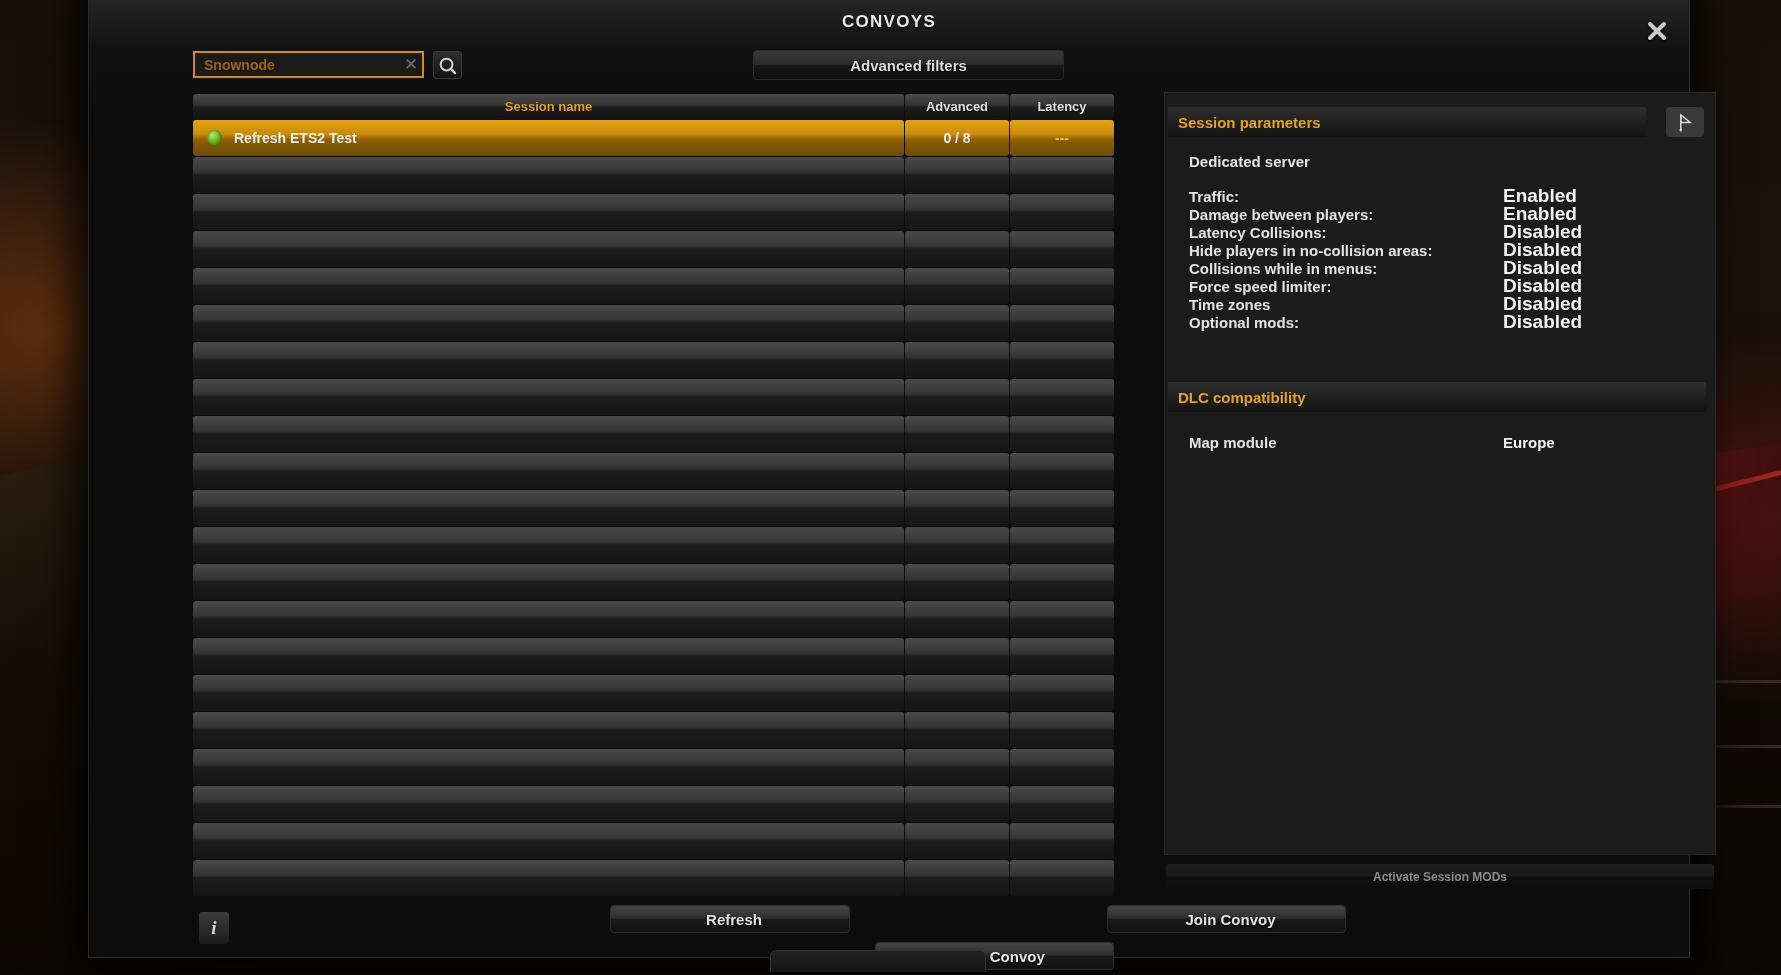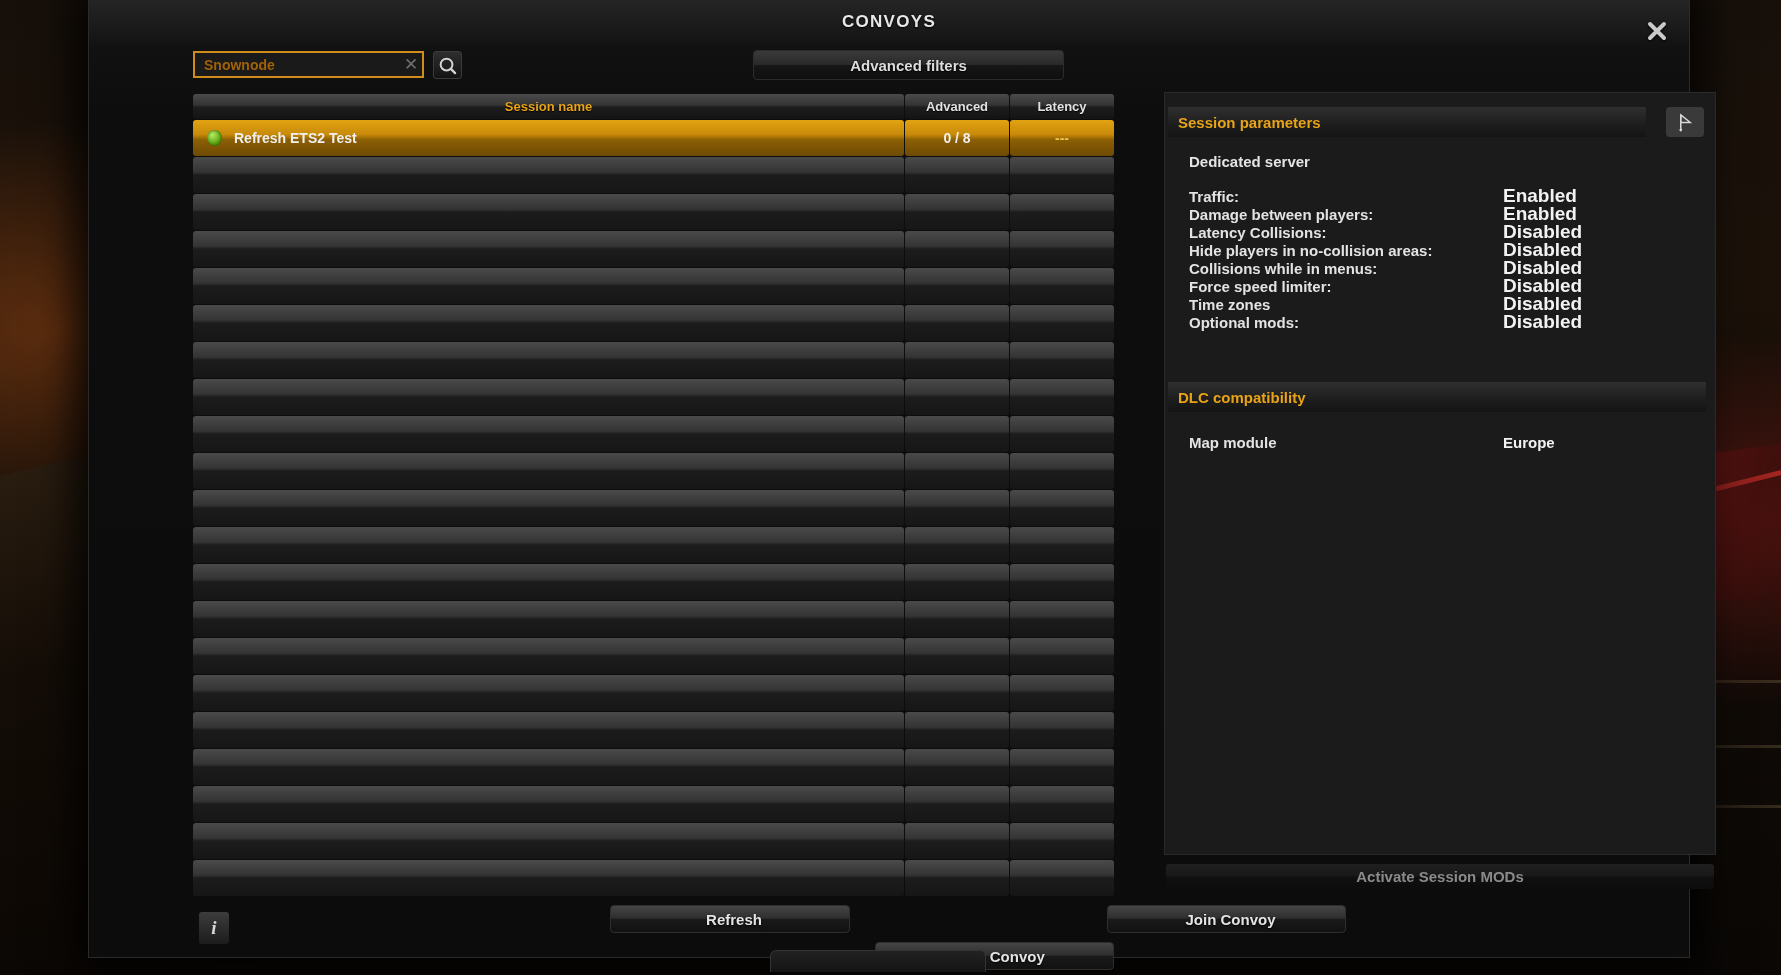--- a/index.html
+++ b/index.html
@@ -201,21 +201,21 @@
   #dlc-list { position:absolute; left:24px; top:339px; right:22px; }
   .dlc-row { display:flex; align-items:center; height:20px; }
   .dlc-label { flex:1; color:#e3e3e3; font-size:15px; font-weight:bold; }
   .dlc-value { flex:0 0 190px; color:#f2f2f2; font-size:15px; font-weight:bold; }
 
   #activate-mods {
     position:absolute; left:1077px; top:864px; width:548px; height:25px;
     background: linear-gradient(to bottom,#1f1f1f 0%,#191919 48%,#101010 52%,#0c0c0c 100%);
     border-radius:3px;
     display:flex; align-items:center; justify-content:center;
-    color:#8b8b8b; font-size:15px; font-weight:bold;
+    color:#8b8b8b; font-size:12px; font-weight:bold;
   }
 
   
   .btn {
     position:absolute; top:905px; height:28px;
     background: linear-gradient(to bottom,#454545 0%,#2f2f2f 46%,#1a1a1a 52%,#111 100%);
     border:1px solid #2e2e2e; border-radius:4px;
     display:flex; align-items:center; justify-content:center;
     color:#e4e4e4; font-size:15px; font-weight:bold;
     text-shadow:0 1px 2px #000;

